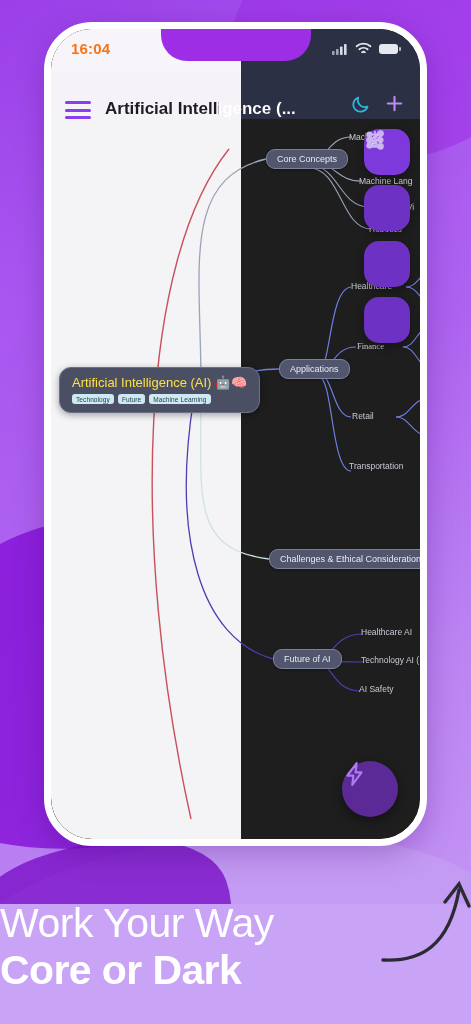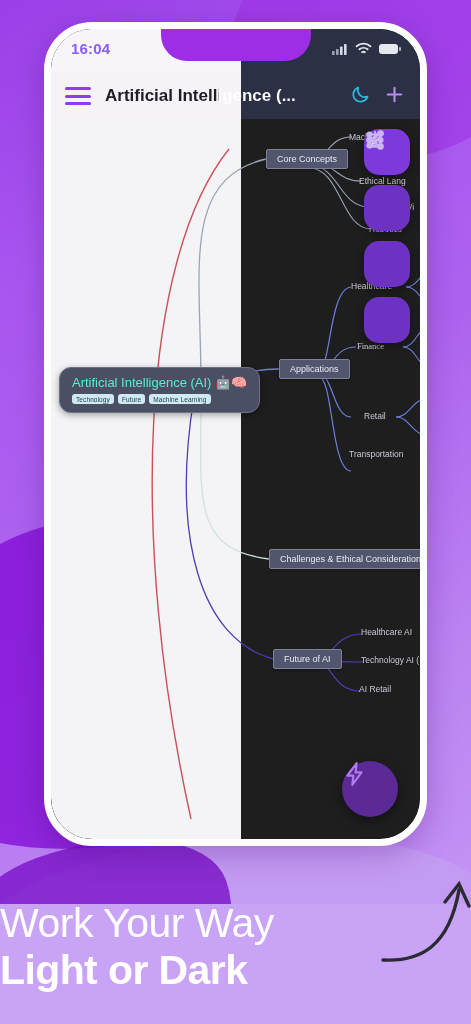--- a/index.html
+++ b/index.html
@@ -48,61 +48,61 @@
   
   .half-light { position:absolute; left:0; top:0; width:190px; height:100%; background:#f4f3f5; }
   .half-dark  { position:absolute; left:190px; top:0; right:0; height:100%; background:#1e1e1e; }
 
   
   .statusbar { position:absolute; left:0; top:0; width:100%; height:44px; z-index:6; }
   .sb-light { position:absolute; left:0; top:0; width:190px; height:100%; background:#f7f4fa; }
   .sb-dark  { position:absolute; left:190px; top:0; right:0; height:100%; background:#2c3044; }
   .sb-time {
     position:absolute; left:20px; top:11px; font-size:15px; font-weight:600;
-    color:#8b5cf6; letter-spacing:.2px;
+    color:#f97316; letter-spacing:.2px;
   }
   .sb-icons { position:absolute; right:19px; top:12px; display:flex; gap:7px; align-items:center; }
   .notch {
     position:absolute; left:50%; top:-20px; transform:translateX(-50%);
     width:150px; height:52px; border-radius:0 0 26px 26px;
     background:#9d2ee6; z-index:7;
   }
 
   
   .appbar { position:absolute; left:0; top:44px; width:100%; height:46px; z-index:5; }
   .ab-light { position:absolute; left:0; top:0; width:190px; height:100%; background:#f5f2f8; }
   .ab-dark  { position:absolute; left:190px; top:0; right:0; height:100%; background:#2c3044; }
-  .ab-inner { position:absolute; inset:0; display:flex; align-items:center; padding:0 14px; }
+  .ab-inner { position:absolute; inset:0; display:flex; align-items:flex-end; padding:0 14px; }
   .burger { width:26px; height:18px; display:flex; flex-direction:column; justify-content:space-between; flex:0 0 auto; }
   .burger i { display:block; height:3px; border-radius:2px; background:#8b3df0; }
   .ab-title {
     flex:1; margin-left:14px; font-size:17px; font-weight:700; color:#1d1d22;
     white-space:nowrap; overflow:hidden;
     background:linear-gradient(to right,#1d1d22 0 114px,#ffffff 114px 100%);
     -webkit-background-clip:text; background-clip:text; -webkit-text-fill-color:transparent;
     color:transparent;
   }
   .ab-icon { flex:0 0 auto; margin-left:12px; }
 
   
   .canvas { position:absolute; left:0; top:90px; right:0; bottom:0; overflow:hidden; }
   .canvas svg { position:absolute; left:0; top:0; }
 
   .node {
     position:absolute; display:flex; align-items:center;
     background:#51566e; color:#e9eaf2; border:1px solid #7d8299;
-    border-radius:2px; padding:4px 10px; font-size:9px; white-space:nowrap;
+    border-radius:9px; padding:4px 10px; font-size:9px; white-space:nowrap;
     box-shadow:0 1px 3px rgba(0,0,0,.35);
   }
   .node-root {
     position:absolute; background:#4b4f63; border:1px solid #6d melt;
     border:1px solid #6d7188; border-radius:12px; padding:7px 12px 8px 12px;
     box-shadow:0 2px 7px rgba(0,0,0,.35); z-index:4;
   }
-  .root-title { font-size:13px; color:#5eead4; font-weight:400; white-space:nowrap; }
+  .root-title { font-size:13px; color:#fde047; font-weight:400; white-space:nowrap; }
   .root-tags { display:flex; gap:4px; margin-top:4px; }
   .tag {
     background:#cfe9f2; color:#1c3840; font-size:6.5px; padding:1.5px 4px;
     border-radius:3px; white-space:nowrap; letter-spacing:.1px;
   }
   .leaf {
     position:absolute; font-size:8.5px; color:#c9cad4; white-space:nowrap;
   }
 
   
@@ -197,32 +197,32 @@
         <span>Applications</span>
       </div>
       <div class="node" style="left:218px; top:430px;">
         <span>Challenges &amp; Ethical Considerations</span>
       </div>
       <div class="node" style="left:222px; top:530px;text-align:center;">
         <span>Future of AI</span>
       </div>
 
       <div class="leaf" style="left:298px; top:13px;">Machine Lea</div>
-      <div class="leaf" style="left:308px; top:57px;">Ethical Lang</div>
+      <div class="leaf" style="left:308px; top:57px;">Machine Lang</div>
       <div class="leaf" style="left:316px; top:83px;">Computer Vi</div>
       <div class="leaf" style="left:318px; top:105px;">Robotics</div>
 
       <div class="leaf" style="left:300px; top:162px;">Healthcare</div>
       <div class="leaf" style="left:306px; top:222px;font-family:Liberation Serif, serif;">Finance</div>
-      <div class="leaf" style="left:313px; top:292px;">Retail</div>
-      <div class="leaf" style="left:298px; top:330px;">Transportation</div>
+      <div class="leaf" style="left:301px; top:292px;">Retail</div>
+      <div class="leaf" style="left:298px; top:342px;">Transportation</div>
 
       <div class="leaf" style="left:310px; top:508px;">Healthcare AI</div>
       <div class="leaf" style="left:310px; top:536px;">Technology AI (</div>
-      <div class="leaf" style="left:308px; top:565px;">AI Retail</div>
+      <div class="leaf" style="left:308px; top:565px;">AI Safety</div>
 
       <div class="fab-col">
         <div class="fab bright">
           <span>
             <svg width="22" height="22" viewBox="0 0 24 24" fill="none" stroke="#e9dcff" stroke-width="2.1" stroke-linecap="round" stroke-linejoin="round">
               <path d="M16.5 3.5a2.1 2.1 0 0 1 3 3L8 18l-4 1 1-4z"></path>
             </svg>
           </span>
         </div>
         <div class="fab">
@@ -315,21 +315,21 @@
         </span>
       </div>
     </div>
 
     <div class="notch"></div>
   </div>
 </div>
 
 <div class="caption">
   <div class="cap1">Work Your Way</div>
-  <div class="cap2">Light or Dark</div>
+  <div class="cap2">Core or Dark</div>
 </div>
 
 <div class="arrow">
   <svg width="110" height="130" viewBox="0 0 110 130" fill="none" stroke="#2b2b33" stroke-width="3.4" stroke-linecap="round">
     <path d="M22 110 C 60 112, 88 96, 98 40"></path>
     <path d="M84 52 L 98 34 L 108 56"></path>
   </svg>
 </div>
 
 </body></html>

